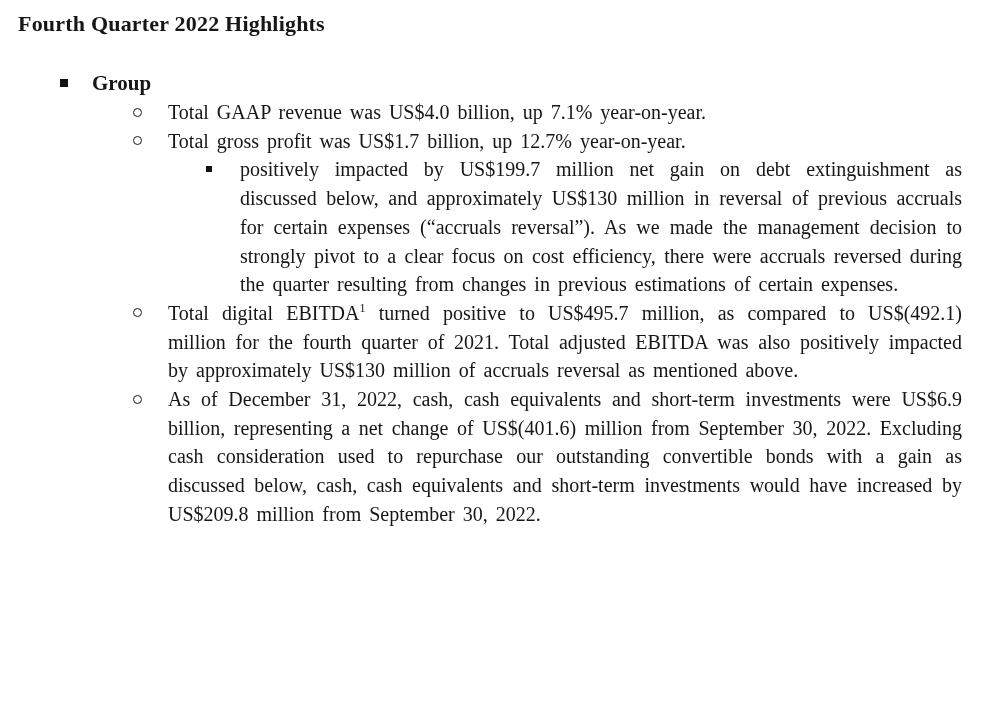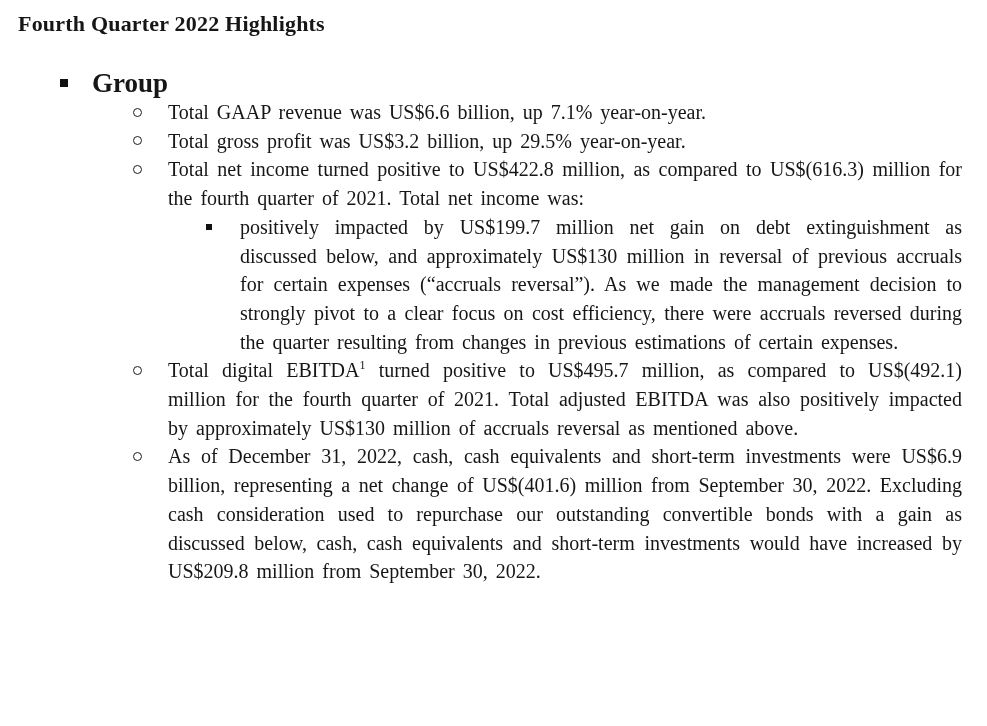--- a/index.html
+++ b/index.html
@@ -37,21 +37,21 @@
   .group-row .marker::after {
     content: "";
     position: absolute;
     left: 0;
     top: 11px;
     width: 8px;
     height: 8px;
     background: #111111;
   }
   .group-label {
-    font-size: 27px;
+    font-size: 21px;
     font-weight: 700;
   }
   
   .li {
     display: flex;
     margin: 0 25px 0 131px;
   }
   .li .txt {
     flex: 1 1 auto;
     margin: 0;
@@ -127,32 +127,28 @@
 
   <h1 class="doc-title">Fourth Quarter 2022 Highlights</h1>
 
   <div class="group-row">
     <span class="marker"></span>
     <span class="group-label">Group</span>
   </div>
 
   <div class="li l2">
     <span class="marker circle"></span>
-    <p class="txt">Total GAAP revenue was US$6.6 billion, up 7.1% year-on-year.</p>
+    <p class="txt">Total GAAP revenue was US$4.0 billion, up 7.1% year-on-year.</p>
   </div>
 
   <div class="li l2">
     <span class="marker circle"></span>
-    <p class="txt">Total gross profit was US$3.2 billion, up 29.5% year-on-year.</p>
+    <p class="txt">Total gross profit was US$1.7 billion, up 12.7% year-on-year.</p>
   </div>
 
-  <div class="li l2">
-    <span class="marker circle"></span>
-    <p class="txt">Total net income turned positive to US$422.8 million, as compared to US$(616.3) million for the fourth quarter of 2021. Total net income was:</p>
-  </div>
 
 
   <div class="li l3">
     <span class="marker square"></span>
     <p class="txt">positively impacted by US$199.7 million net gain on debt extinguishment as discussed below, and approximately US$130 million in reversal of previous accruals for certain expenses (“accruals reversal”). As we made the management decision to strongly pivot to a clear focus on cost efficiency, there were accruals reversed during the quarter resulting from changes in previous estimations of certain expenses.</p>
   </div>
 
   <div class="li l2">
     <span class="marker circle"></span>
     <p class="txt"><span>Total digital EBITDA</span><sup class="fn">1</sup><span> turned positive to US$495.7 million, as compared to US$(492.1) million for the fourth quarter of 2021. Total adjusted EBITDA was also positively impacted by approximately US$130 million of accruals reversal as mentioned above.</span></p>

